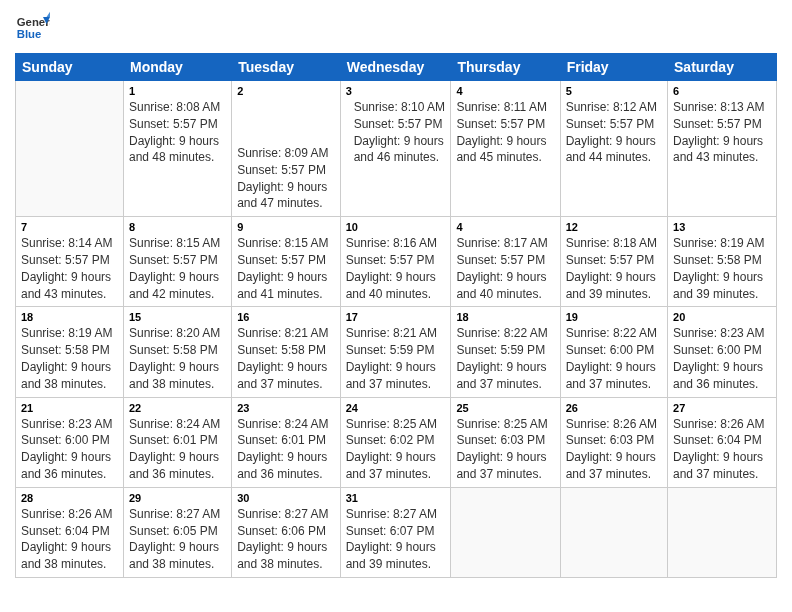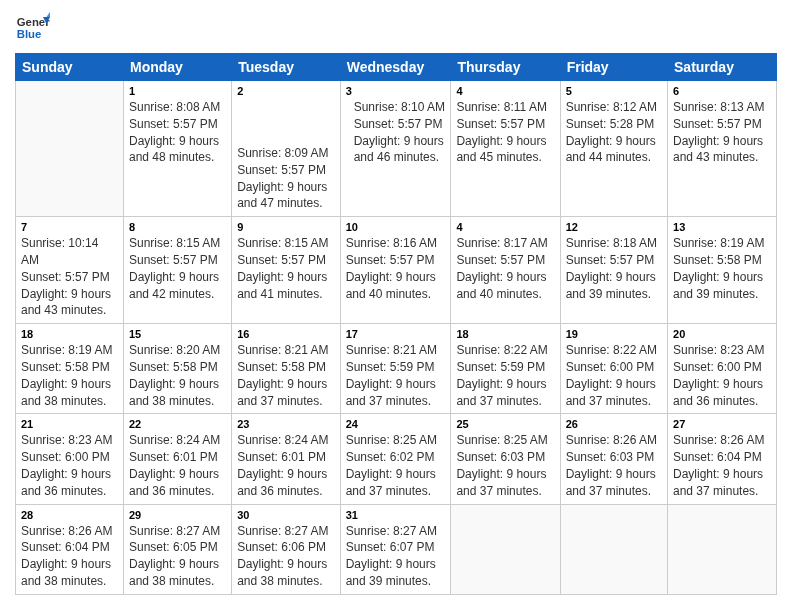--- a/index.html
+++ b/index.html
@@ -136,36 +136,36 @@
           <td>
             <span class="day-num">4</span>
             <div class="day-info" style="white-space: pre-line;">Sunrise: 8:11 AM
 Sunset: 5:57 PM
 Daylight: 9 hours
 and 45 minutes.</div>
           </td>
           <td>
             <span class="day-num">5</span>
             <div class="day-info" style="white-space: pre-line;">Sunrise: 8:12 AM
-Sunset: 5:28 PM
+Sunset: 5:57 PM
 Daylight: 9 hours
 and 44 minutes.</div>
           </td>
           <td>
             <span class="day-num">6</span>
             <div class="day-info" style="white-space: pre-line;">Sunrise: 8:13 AM
 Sunset: 5:57 PM
 Daylight: 9 hours
 and 43 minutes.</div>
           </td>
         </tr>
         <tr>
           <td>
             <span class="day-num">7</span>
-            <div class="day-info" style="white-space: pre-line;">Sunrise: 10:14 AM
+            <div class="day-info" style="white-space: pre-line;">Sunrise: 8:14 AM
 Sunset: 5:57 PM
 Daylight: 9 hours
 and 43 minutes.</div>
           </td>
           <td>
             <span class="day-num">8</span>
             <div class="day-info" style="white-space: pre-line;">Sunrise: 8:15 AM
 Sunset: 5:57 PM
 Daylight: 9 hours
 and 42 minutes.</div>

